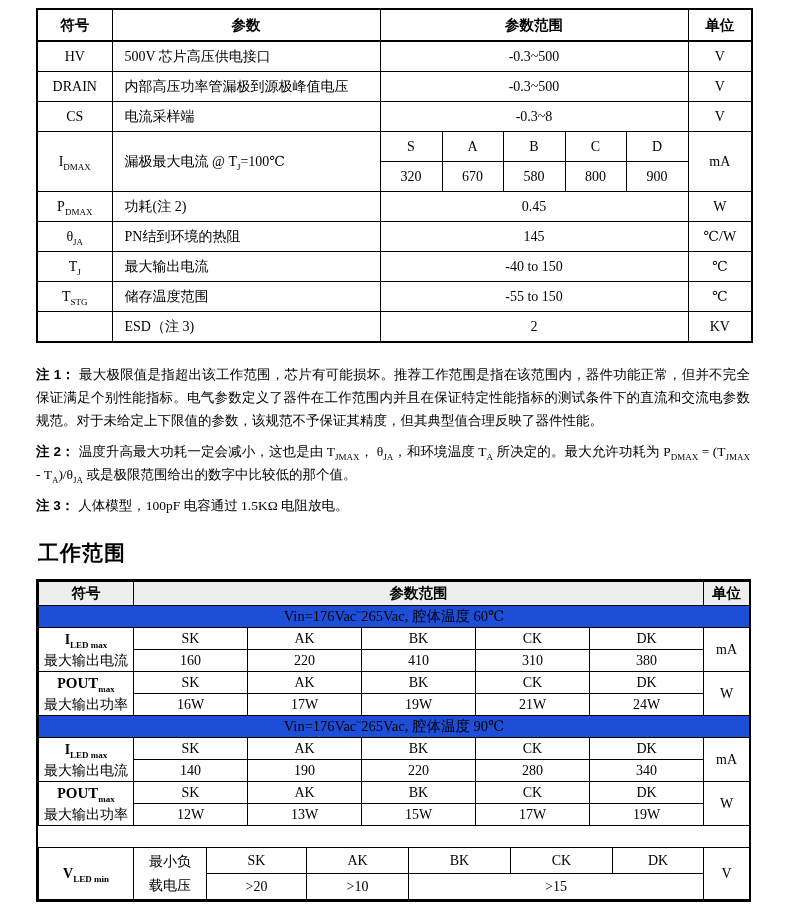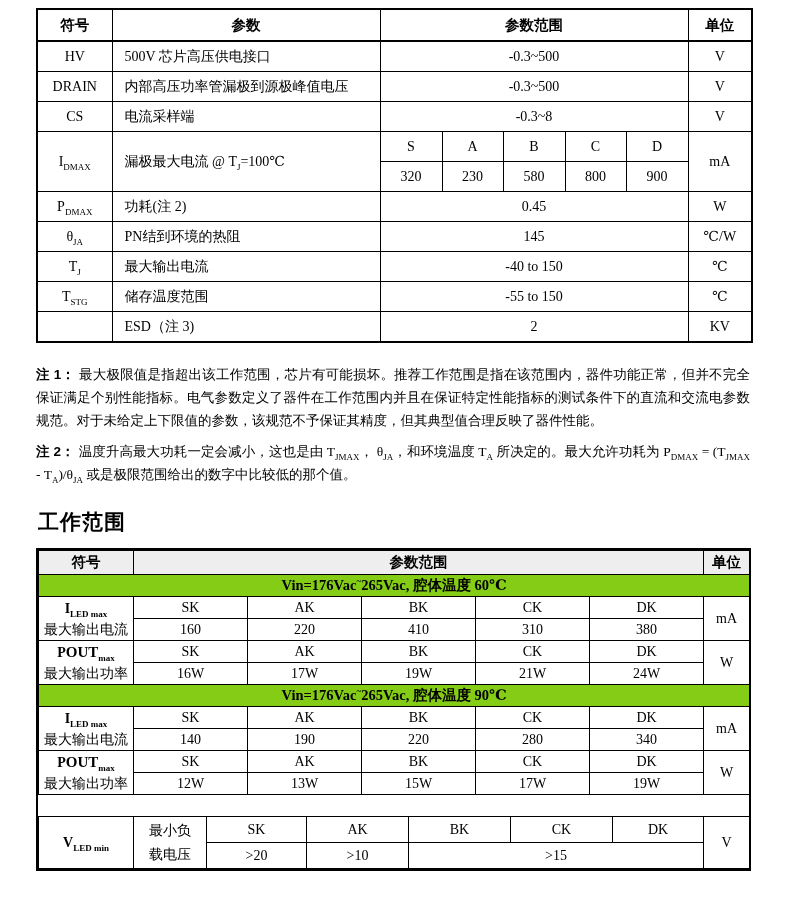--- a/index.html
+++ b/index.html
@@ -57,22 +57,22 @@
   .t2wrap { width: 715px; border: 2px solid #000; box-sizing: border-box; }
   .t2, .t3 { width: 100%; }
   .t2 th, .t2 td, .t3 td {
     border: 1px solid #000;
     text-align: center; vertical-align: middle;
     font-size: 14px; padding: 0 2px;
   }
   .t2 th { height: 23px; font-weight: bold; font-size: 14.5px; }
   .t2 td { height: 21px; }
   .t2 tr.cond td {
-    font-weight: bold; font-size: 14.5px;
-    background: #84cc16;
+    font-weight: normal; font-size: 14.5px;
+    background: #1d4ed8;
   }
   .t2 tr.head th { background: #eeeeee; }
   .sym { font-weight: bold; }
   .namecell div { line-height: 21px; }
   .spacer { height: 21px; }
   .t3 td { height: 25px; }
   .t3 .namecell div { line-height: 24px; }
 </style>
 </head>
 <body>
@@ -123,21 +123,21 @@
       <td rowspan="2" class="param">漏极最大电流 @ T<sub>J</sub>=100℃</td>
       <td>S</td>
       <td>A</td>
       <td>B</td>
       <td>C</td>
       <td>D</td>
       <td rowspan="2">mA</td>
     </tr>
     <tr>
       <td>320</td>
-      <td>230</td>
+      <td>670</td>
       <td>580</td>
       <td>800</td>
       <td>900</td>
     </tr>
 
     <tr>
       <td>P<sub>DMAX</sub></td>
       <td class="param">功耗(注 2)</td>
       <td colspan="5">0.45</td>
       <td>W</td>
@@ -165,20 +165,21 @@
       <td class="param">ESD（注 3)</td>
       <td colspan="5">2</td>
       <td>KV</td>
     </tr>
   </tbody>
     </table>
 
   <div class="notes">
     <p class="note"><b>注 1：</b><span>最大极限值是指超出该工作范围，芯片有可能损坏。推荐工作范围是指在该范围内，器件功能正常，但并不完全保证满足个别性能指标。电气参数定义了器件在工作范围内并且在保证特定性能指标的测试条件下的直流和交流电参数规范。对于未给定上下限值的参数，该规范不予保证其精度，但其典型值合理反映了器件性能。</span></p>
     <p class="note"><b>注 2：</b><span>温度升高最大功耗一定会减小，这也是由 T<sub>JMAX</sub>， θ<sub>JA</sub>，和环境温度 T<sub>A</sub> 所决定的。最大允许功耗为 P<sub>DMAX</sub> = (T<sub>JMAX</sub> - T<sub>A</sub>)/θ<sub>JA</sub> 或是极限范围给出的数字中比较低的那个值。</span></p>
+    <p class="note"><b>注 3：</b><span>人体模型，100pF 电容通过 1.5KΩ 电阻放电。</span></p>
   </div>
 
   <div class="sec-title sec2">
     <span>工作范围</span>
   </div>
 
   <div class="t2wrap">
     <table class="t2">
       <colgroup>
         <col style="width:95px">

